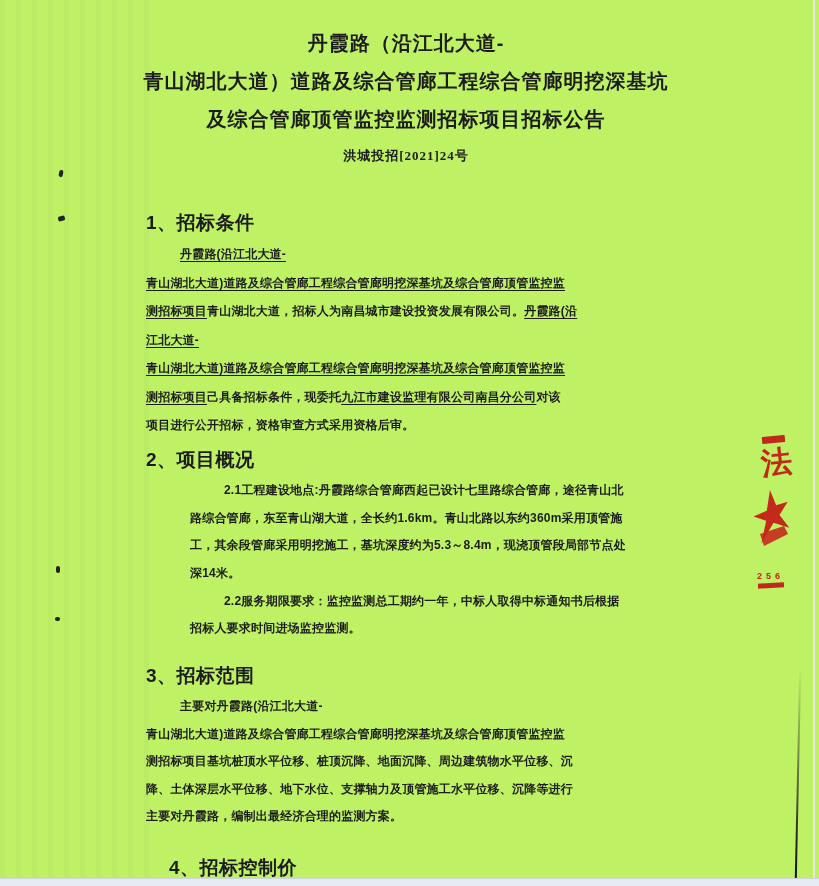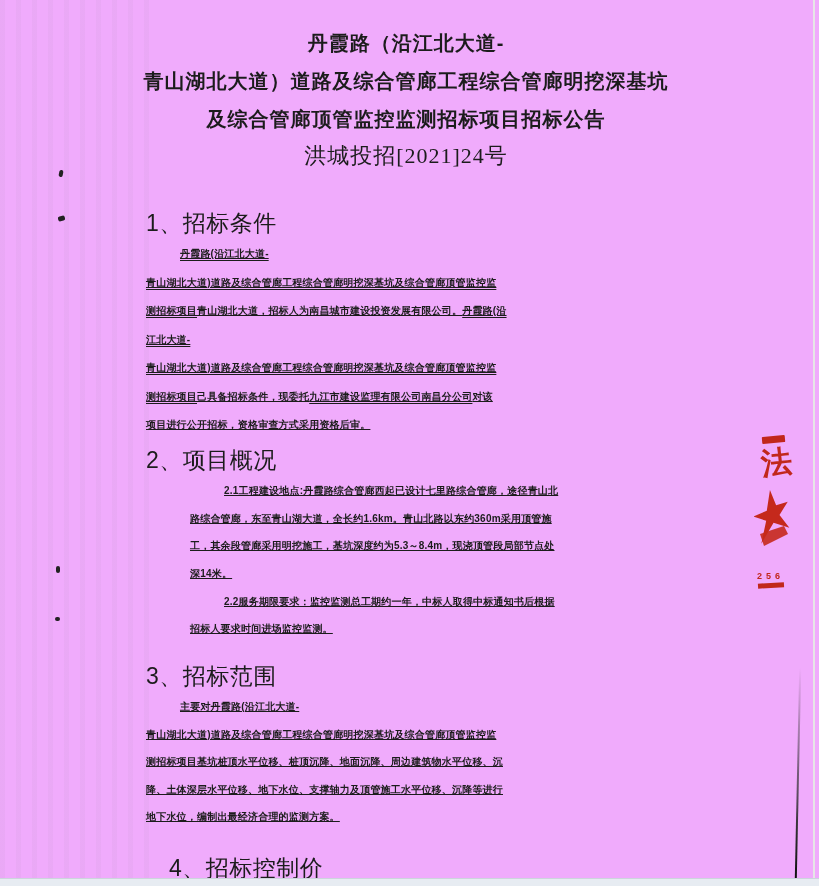--- a/index.html
+++ b/index.html
@@ -2,21 +2,21 @@
 <html><head>
 <meta charset="utf-8">
 <style>
   html,body{margin:0;padding:0;}
   body{
     width:819px;height:886px;position:relative;overflow:hidden;
     background:#fdfdfc;
     font-family:"Liberation Sans",sans-serif;
     color:#1c1c1c;
   }
-  .sheet{position:absolute;inset:0;background:#f0abfc;padding-left:6px;}
+  .sheet{position:absolute;inset:0;background:#bef264;padding-left:6px;}
   
   .left-streaks{
     position:absolute;left:0;top:0;width:150px;height:100%;
     background:repeating-linear-gradient(90deg,
       rgba(120,120,130,0.05) 0 5px, rgba(120,120,130,0.0) 5px 16px);
     pointer-events:none;
   }
   .right-edge-faint{
     position:absolute;top:0;left:813px;width:2px;height:100%;
     background:#e6e6e6;
@@ -36,34 +36,33 @@
   .speck.s1{left:59px;top:170px;width:4px;height:7px;transform:rotate(12deg);}
   .speck.s2{left:58px;top:216px;width:7px;height:5px;transform:rotate(-14deg);}
   .speck.s3{left:56px;top:566px;width:4px;height:7px;}
   .speck.s4{left:55px;top:617px;width:5px;height:4px;}
 
   
   .title-block{position:absolute;left:0;top:24px;width:812px;text-align:center;}
   .title-line{font-size:20px;font-weight:700;line-height:38px;letter-spacing:1px;}
   .doc-number{
     font-family:"Liberation Serif",serif;
-    font-size:22px;font-weight:400;line-height:36px;letter-spacing:1px;
+    font-size:13px;font-weight:700;line-height:36px;letter-spacing:1px;
   }
 
   
   .content{position:absolute;left:146px;top:0;width:600px;}
   .section{position:absolute;left:0;}
   .section-heading{
-    font-size:23px;font-weight:400;letter-spacing:0.5px;
+    font-size:19px;font-weight:700;letter-spacing:0.5px;
     height:30px;line-height:26px;white-space:nowrap;
   }
   .line{
-    font-size:10px;font-weight:600;letter-spacing:0.2px;
+    font-size:12px;font-weight:600;letter-spacing:0.2px;
     white-space:nowrap;
-    text-decoration:underline;
   }
   .sec1 .line{height:28.5px;line-height:28.5px;}
   .sec2 .line{height:27.7px;line-height:27.7px;margin-left:44px;}
   .sec3 .line{height:27.5px;line-height:27.5px;}
   .line.indent{padding-left:34px;}
   .u{text-decoration:underline;text-underline-offset:3px;}
   #section-1{top:210px;}
   #section-2{top:447px;}
   #section-3{top:663px;}
   #section-4{top:855px;margin-left:23px;}
@@ -127,21 +126,21 @@
           <div class="line"><span>招标人要求时间进场监控监测。</span></div>
         </div>
     </div>
     <div class="section sec3" id="section-3">
       <div class="section-heading">3、招标范围</div>
       <div>
           <div class="line indent"><span>主要对丹霞路(沿江北大道-</span></div>
           <div class="line"><span>青山湖北大道)道路及综合管廊工程综合管廊明挖深基坑及综合管廊顶管监控监</span></div>
           <div class="line"><span>测招标项目基坑桩顶水平位移、桩顶沉降、地面沉降、周边建筑物水平位移、沉</span></div>
           <div class="line"><span>降、土体深层水平位移、地下水位、支撑轴力及顶管施工水平位移、沉降等进行</span></div>
-          <div class="line"><span>地下水位，编制出最经济合理的监测方案。</span></div>
+          <div class="line"><span>主要对丹霞路，编制出最经济合理的监测方案。</span></div>
         </div>
     </div>
     <div class="section sec4" id="section-4">
       <div class="section-heading">4、招标控制价</div>
     </div>
   </div>
 
   <div class="stamp">
     <div class="stamp-bar"></div>
     <div class="stamp-glyph">法</div>

